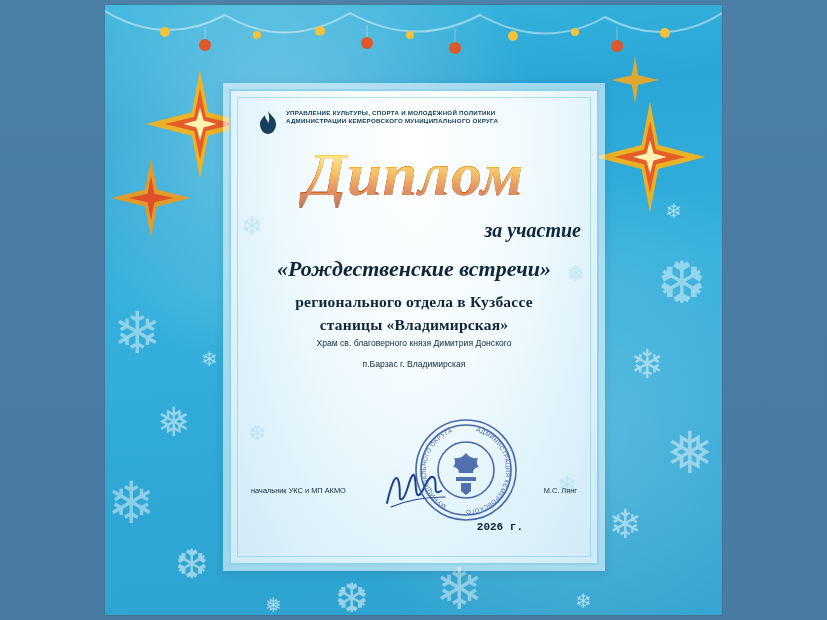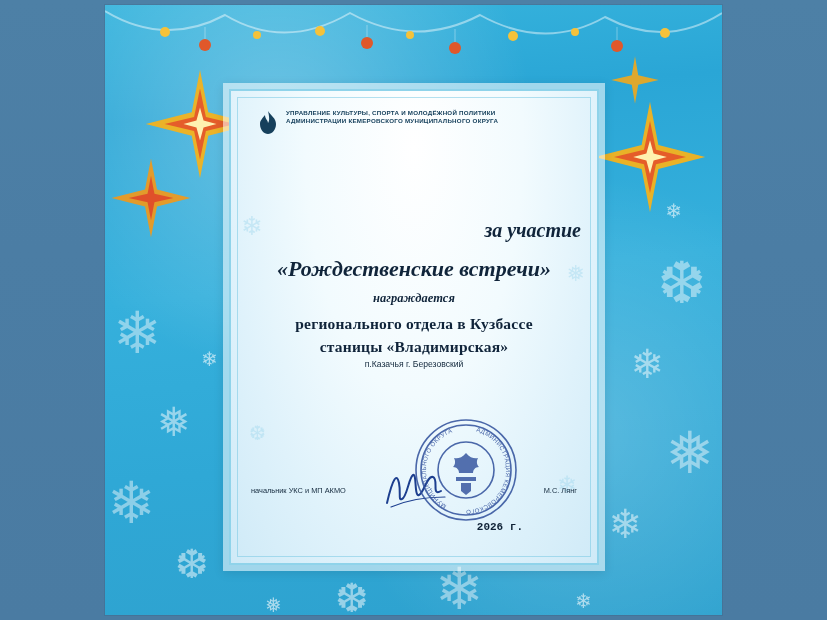--- a/index.html
+++ b/index.html
@@ -336,28 +336,32 @@
         <div class="org">
           <svg class="org-logo" viewBox="0 0 22 26">
             <path d="M11 1 C14 6 19 8 19 14 C19 20 15 24 11 24 C7 24 3 20 3 14 C3 10 6 8 8 5 C8 9 11 10 11 13 C13 11 12 5 11 1 Z" fill="#16405c"></path>
           </svg>
           <div class="org-text">
             <div>УПРАВЛЕНИЕ КУЛЬТУРЫ, СПОРТА И МОЛОДЁЖНОЙ ПОЛИТИКИ</div>
             <div>АДМИНИСТРАЦИИ КЕМЕРОВСКОГО МУНИЦИПАЛЬНОГО ОКРУГА</div>
           </div>
         </div>
 
+        <div class="title-wrap">
+          <div class="title-shadow">Диплом</div>
+          <div class="title">Диплом</div>
+        </div>
 
         <div class="body-block">
           <div class="l-participation">за участие</div>
           <div class="l-festname">«Рождественские встречи»</div>
-          <div class="l-awarded">награждается</div>
           <div class="l-rec">регионального отдела в Кузбассе</div>
           <div class="l-rec">станицы «Владимирская»</div>
-          <div class="l-small2">п.Казачья г. Березовский</div>
+          <div class="l-small">Храм св. благоверного князя  Димитрия Донского</div>
+          <div class="l-small2">п.Барзас г. Владимирская</div>
         </div>
 
         <div class="sign-row">
           <div class="sign-left">начальник УКС и МП АКМО</div>
           <div class="sign-right">М.С. Лянг</div>
         </div>
 
         <svg class="signature" viewBox="0 0 70 44">
           <path d="M4 36 C10 10 14 6 16 16 C18 26 15 34 19 32 C24 30 26 10 30 8 C34 6 31 30 36 28 C41 26 44 8 50 10 C56 12 48 30 58 24" fill="none" stroke="#1d3f8f" stroke-width="2" stroke-linecap="round"></path>
           <path d="M8 40 C22 34 40 30 62 30" fill="none" stroke="#1d3f8f" stroke-width="1.2" stroke-linecap="round"></path>

